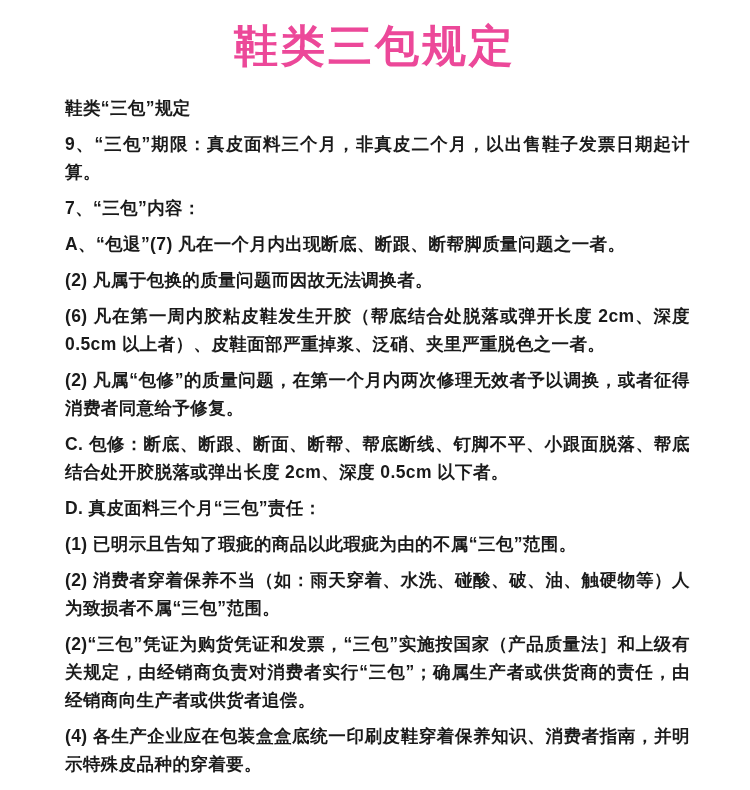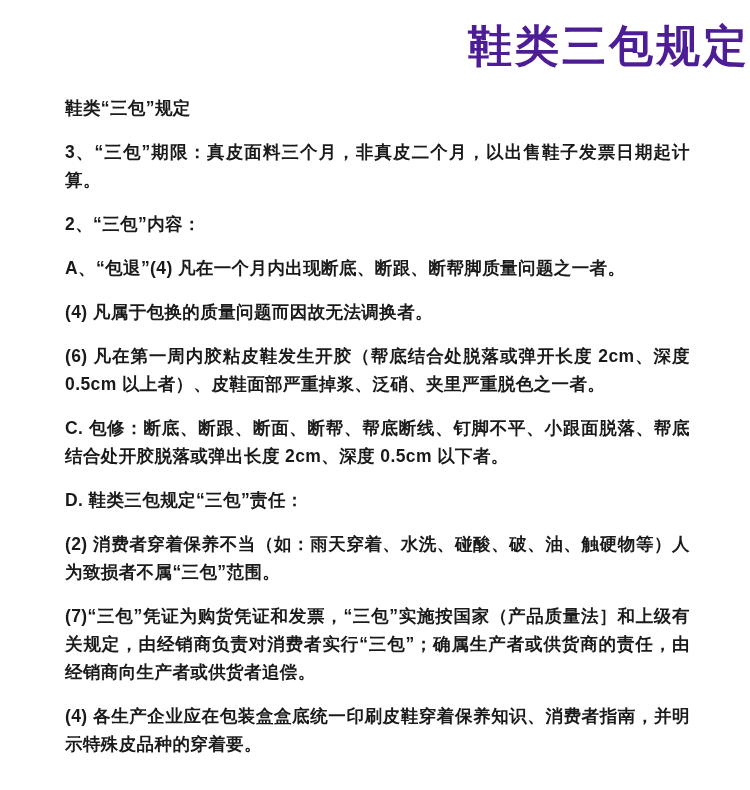--- a/index.html
+++ b/index.html
@@ -15,54 +15,56 @@
     color: #1a1a1a;
     overflow: hidden;
   }
   .page {
     width: 750px;
     height: 790px;
     background: #ffffff;
   }
   .doc-heading {
     margin: 20px 0 22px 0;
-    text-align: right;
+    text-align: center;
     font-size: 44px;
     line-height: 52px;
     font-weight: 900;
     letter-spacing: 3px;
-    color: #4c1d95;
+    color: #ec4899;
   }
   .doc-body {
     margin: 0 60px 0 65px;
     width: 625px;
     font-size: 17.5px;
     line-height: 28px;
     font-weight: 600;
     letter-spacing: 0.4px;
     color: #1a1a1a;
     text-align: justify;
     text-justify: inter-ideograph;
   }
   .doc-body p {
-    margin: 16px 0 5px 0;
+    margin: 8px 0 5px 0;
   }
 </style>
 </head>
 <body>
 
 <div class="page">
   <h1 class="doc-heading">鞋类三包规定</h1>
 
   <div class="doc-body">
     <p>鞋类“三包”规定</p>
-    <p>3、“三包”期限：真皮面料三个月，非真皮二个月，以出售鞋子发票日期起计算。</p>
-    <p>2、“三包”内容：</p>
-    <p>A、“包退”(4) 凡在一个月内出现断底、断跟、断帮脚质量问题之一者。</p>
-    <p>(4) 凡属于包换的质量问题而因故无法调换者。</p>
+    <p>9、“三包”期限：真皮面料三个月，非真皮二个月，以出售鞋子发票日期起计算。</p>
+    <p>7、“三包”内容：</p>
+    <p>A、“包退”(7) 凡在一个月内出现断底、断跟、断帮脚质量问题之一者。</p>
+    <p>(2) 凡属于包换的质量问题而因故无法调换者。</p>
     <p>(6) 凡在第一周内胶粘皮鞋发生开胶（帮底结合处脱落或弹开长度 2cm、深度 0.5cm 以上者）、皮鞋面部严重掉浆、泛硝、夹里严重脱色之一者。</p>
+    <p>(2) 凡属“包修”的质量问题，在第一个月内两次修理无效者予以调换，或者征得消费者同意给予修复。</p>
     <p>C. 包修：断底、断跟、断面、断帮、帮底断线、钉脚不平、小跟面脱落、帮底结合处开胶脱落或弹出长度 2cm、深度 0.5cm 以下者。</p>
-    <p>D. 鞋类三包规定“三包”责任：</p>
+    <p>D. 真皮面料三个月“三包”责任：</p>
+    <p>(1) 已明示且告知了瑕疵的商品以此瑕疵为由的不属“三包”范围。</p>
     <p>(2) 消费者穿着保养不当（如：雨天穿着、水洗、碰酸、破、油、触硬物等）人为致损者不属“三包”范围。</p>
-    <p>(7)“三包”凭证为购货凭证和发票，“三包”实施按国家（产品质量法］和上级有关规定，由经销商负责对消费者实行“三包”；确属生产者或供货商的责任，由经销商向生产者或供货者追偿。</p>
+    <p>(2)“三包”凭证为购货凭证和发票，“三包”实施按国家（产品质量法］和上级有关规定，由经销商负责对消费者实行“三包”；确属生产者或供货商的责任，由经销商向生产者或供货者追偿。</p>
     <p>(4) 各生产企业应在包装盒盒底统一印刷皮鞋穿着保养知识、消费者指南，并明示特殊皮品种的穿着要。</p>
   </div>
 </div>
 
 </body></html>

